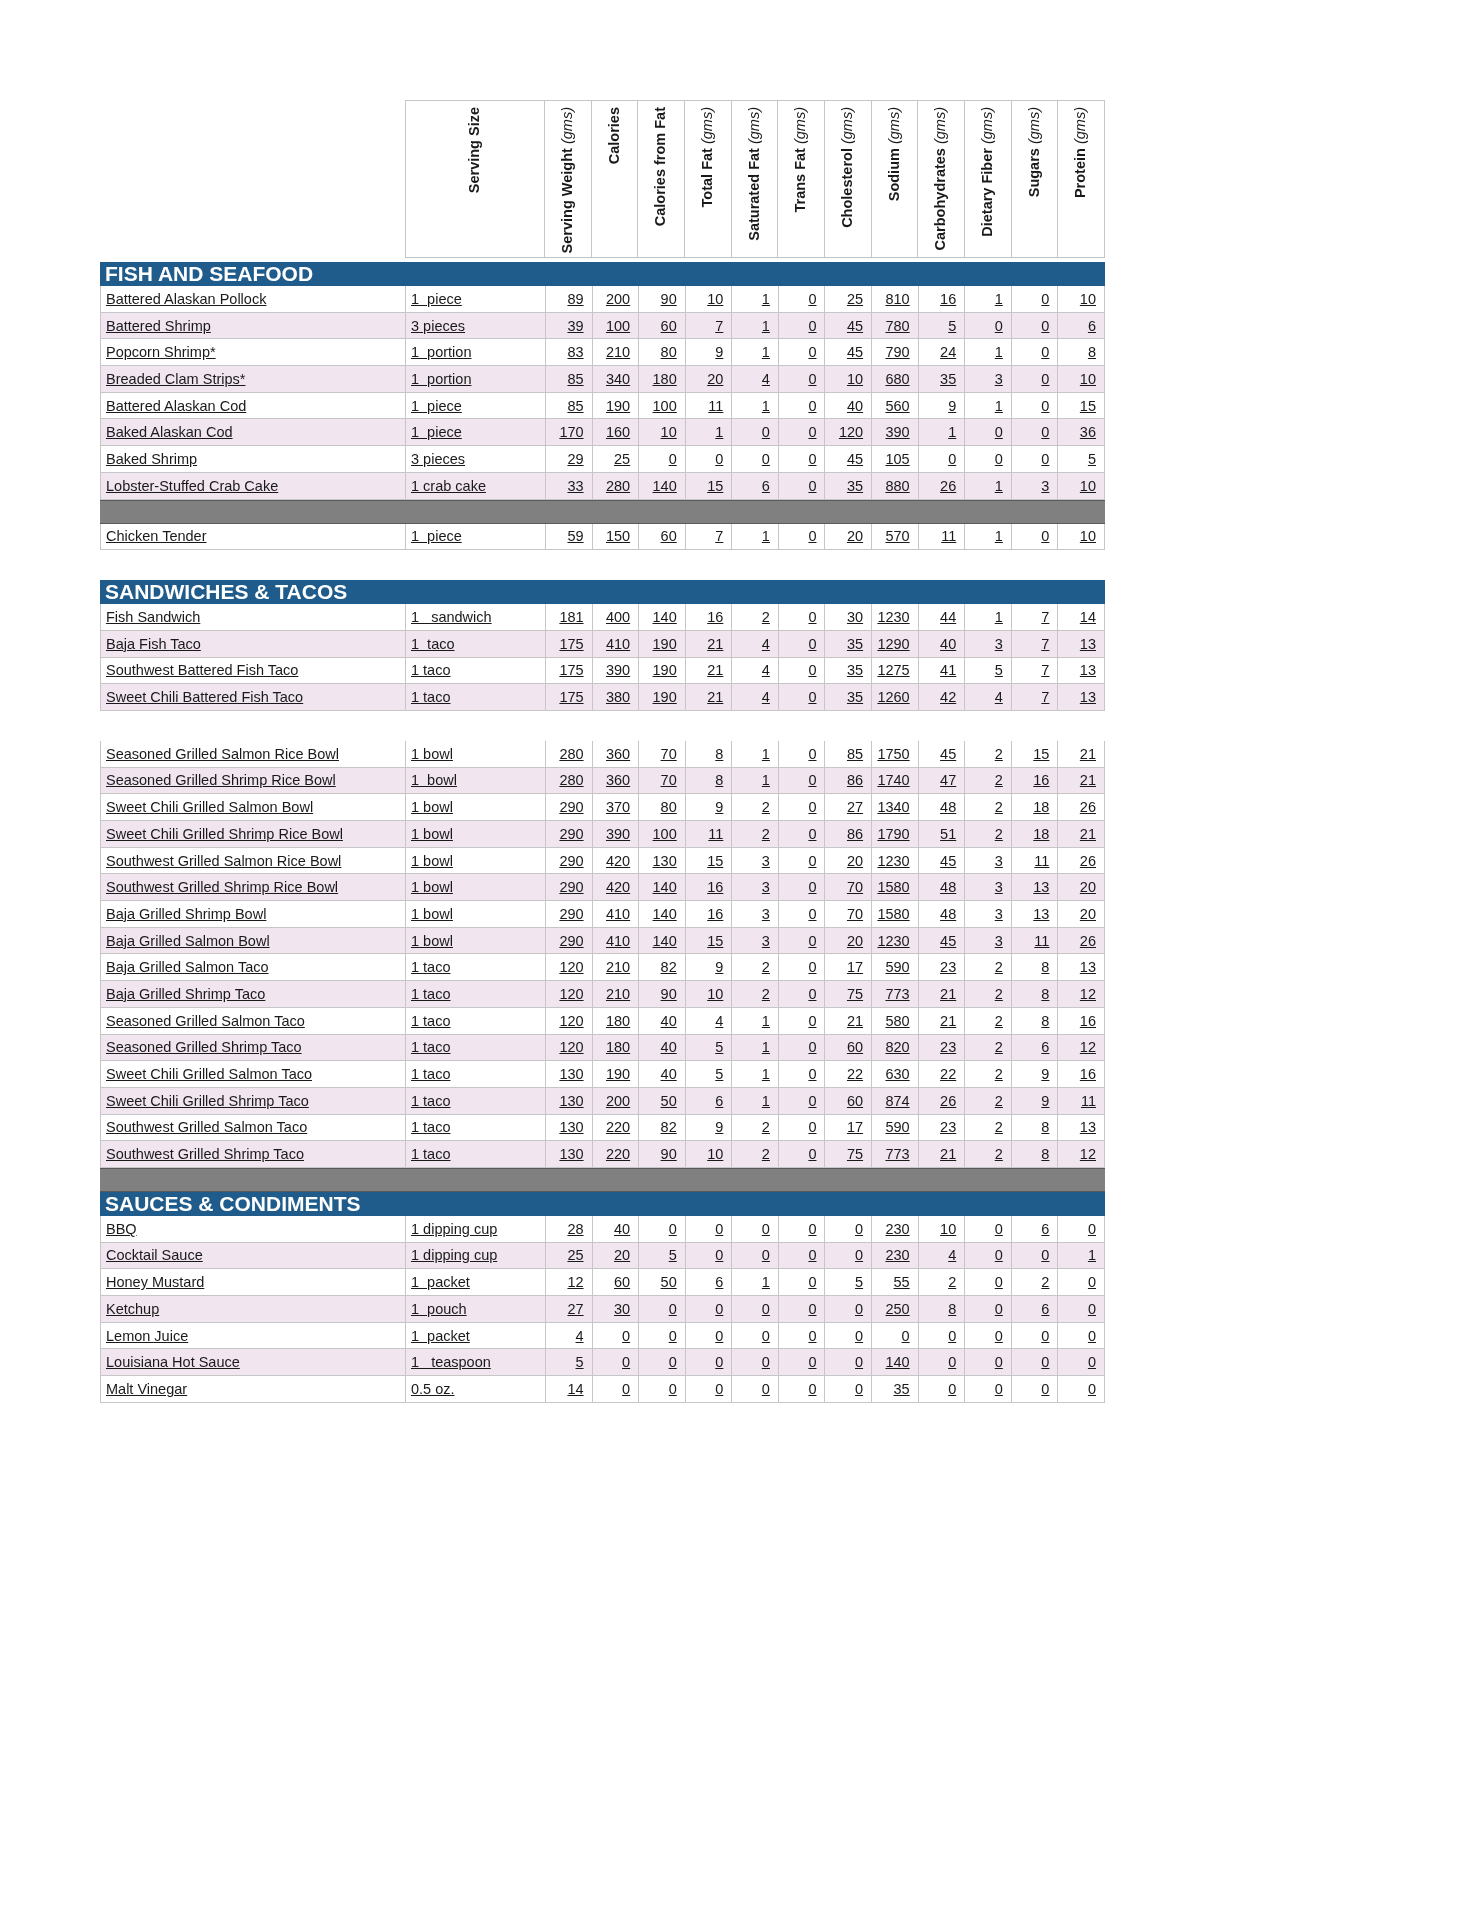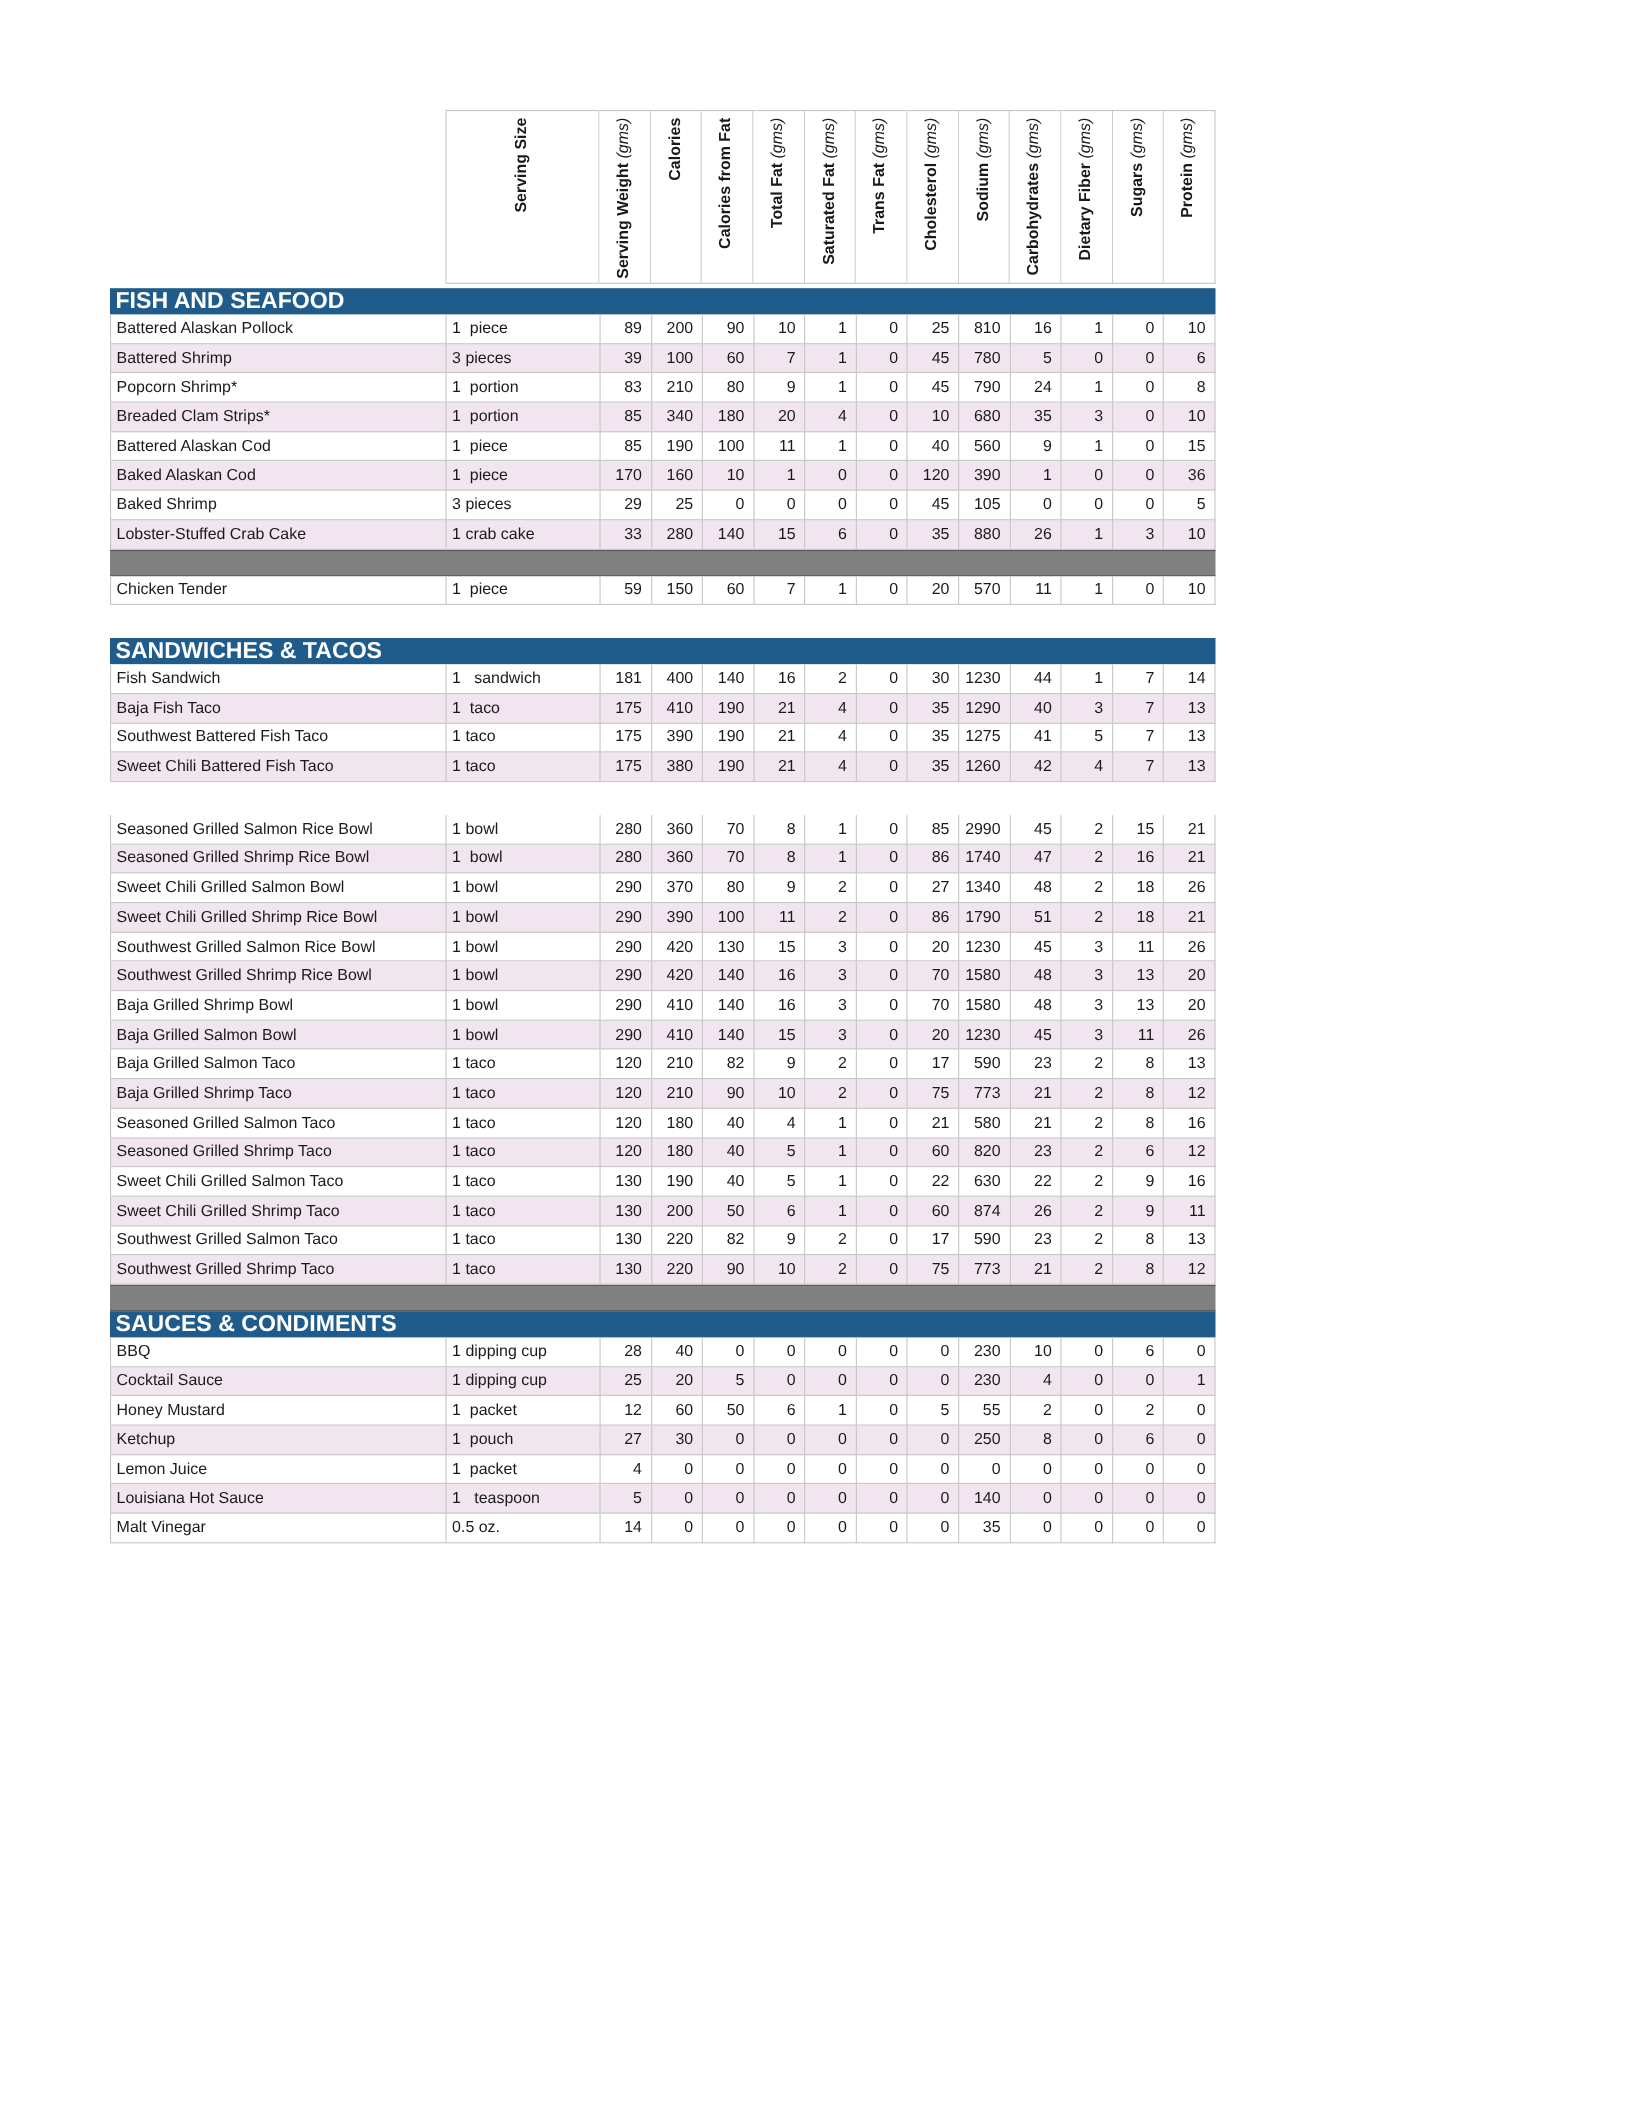--- a/index.html
+++ b/index.html
@@ -33,21 +33,21 @@
 
   .headgap { height: 4px; }
 
   
   .secbar {
     height: 24px; line-height: 24px; background: var(--blue);
     color: #ffffff; font-weight: bold; font-size: 21px; padding-left: 5px;
   }
 
   
-  .row { height: 26.7px; border-left: 1px solid var(--border); background: #ffffff; }
+  .row { height: 26.7px; border-left: 1px solid var(--border); background: #ffffff; text-decoration: underline; }
   .row.alt { background: var(--altrow); }
   .cell {
     border-right: 1px solid var(--border);
     border-bottom: 1px solid var(--border);
     display: flex; align-items: center;
     font-size: 14.5px; overflow: hidden;
   }
   .cell.name { padding-left: 5px; white-space: pre; }
   .cell.serving { padding-left: 5px; white-space: pre; }
   .cell.num { justify-content: flex-end; padding-right: 8px; }
@@ -323,21 +323,21 @@
       <div class="grid row">
         <div class="cell name">Seasoned Grilled Salmon Rice Bowl</div>
         <div class="cell serving">1 bowl</div>
         <div class="cell num">280</div>
         <div class="cell num">360</div>
         <div class="cell num">70</div>
         <div class="cell num">8</div>
         <div class="cell num">1</div>
         <div class="cell num">0</div>
         <div class="cell num">85</div>
-        <div class="cell num">2990</div>
+        <div class="cell num">1750</div>
         <div class="cell num">45</div>
         <div class="cell num">2</div>
         <div class="cell num">15</div>
         <div class="cell num">21</div>
       </div>
       <div class="grid row alt">
         <div class="cell name">Seasoned Grilled Shrimp Rice Bowl</div>
         <div class="cell serving">1  bowl</div>
         <div class="cell num">280</div>
         <div class="cell num">360</div>

